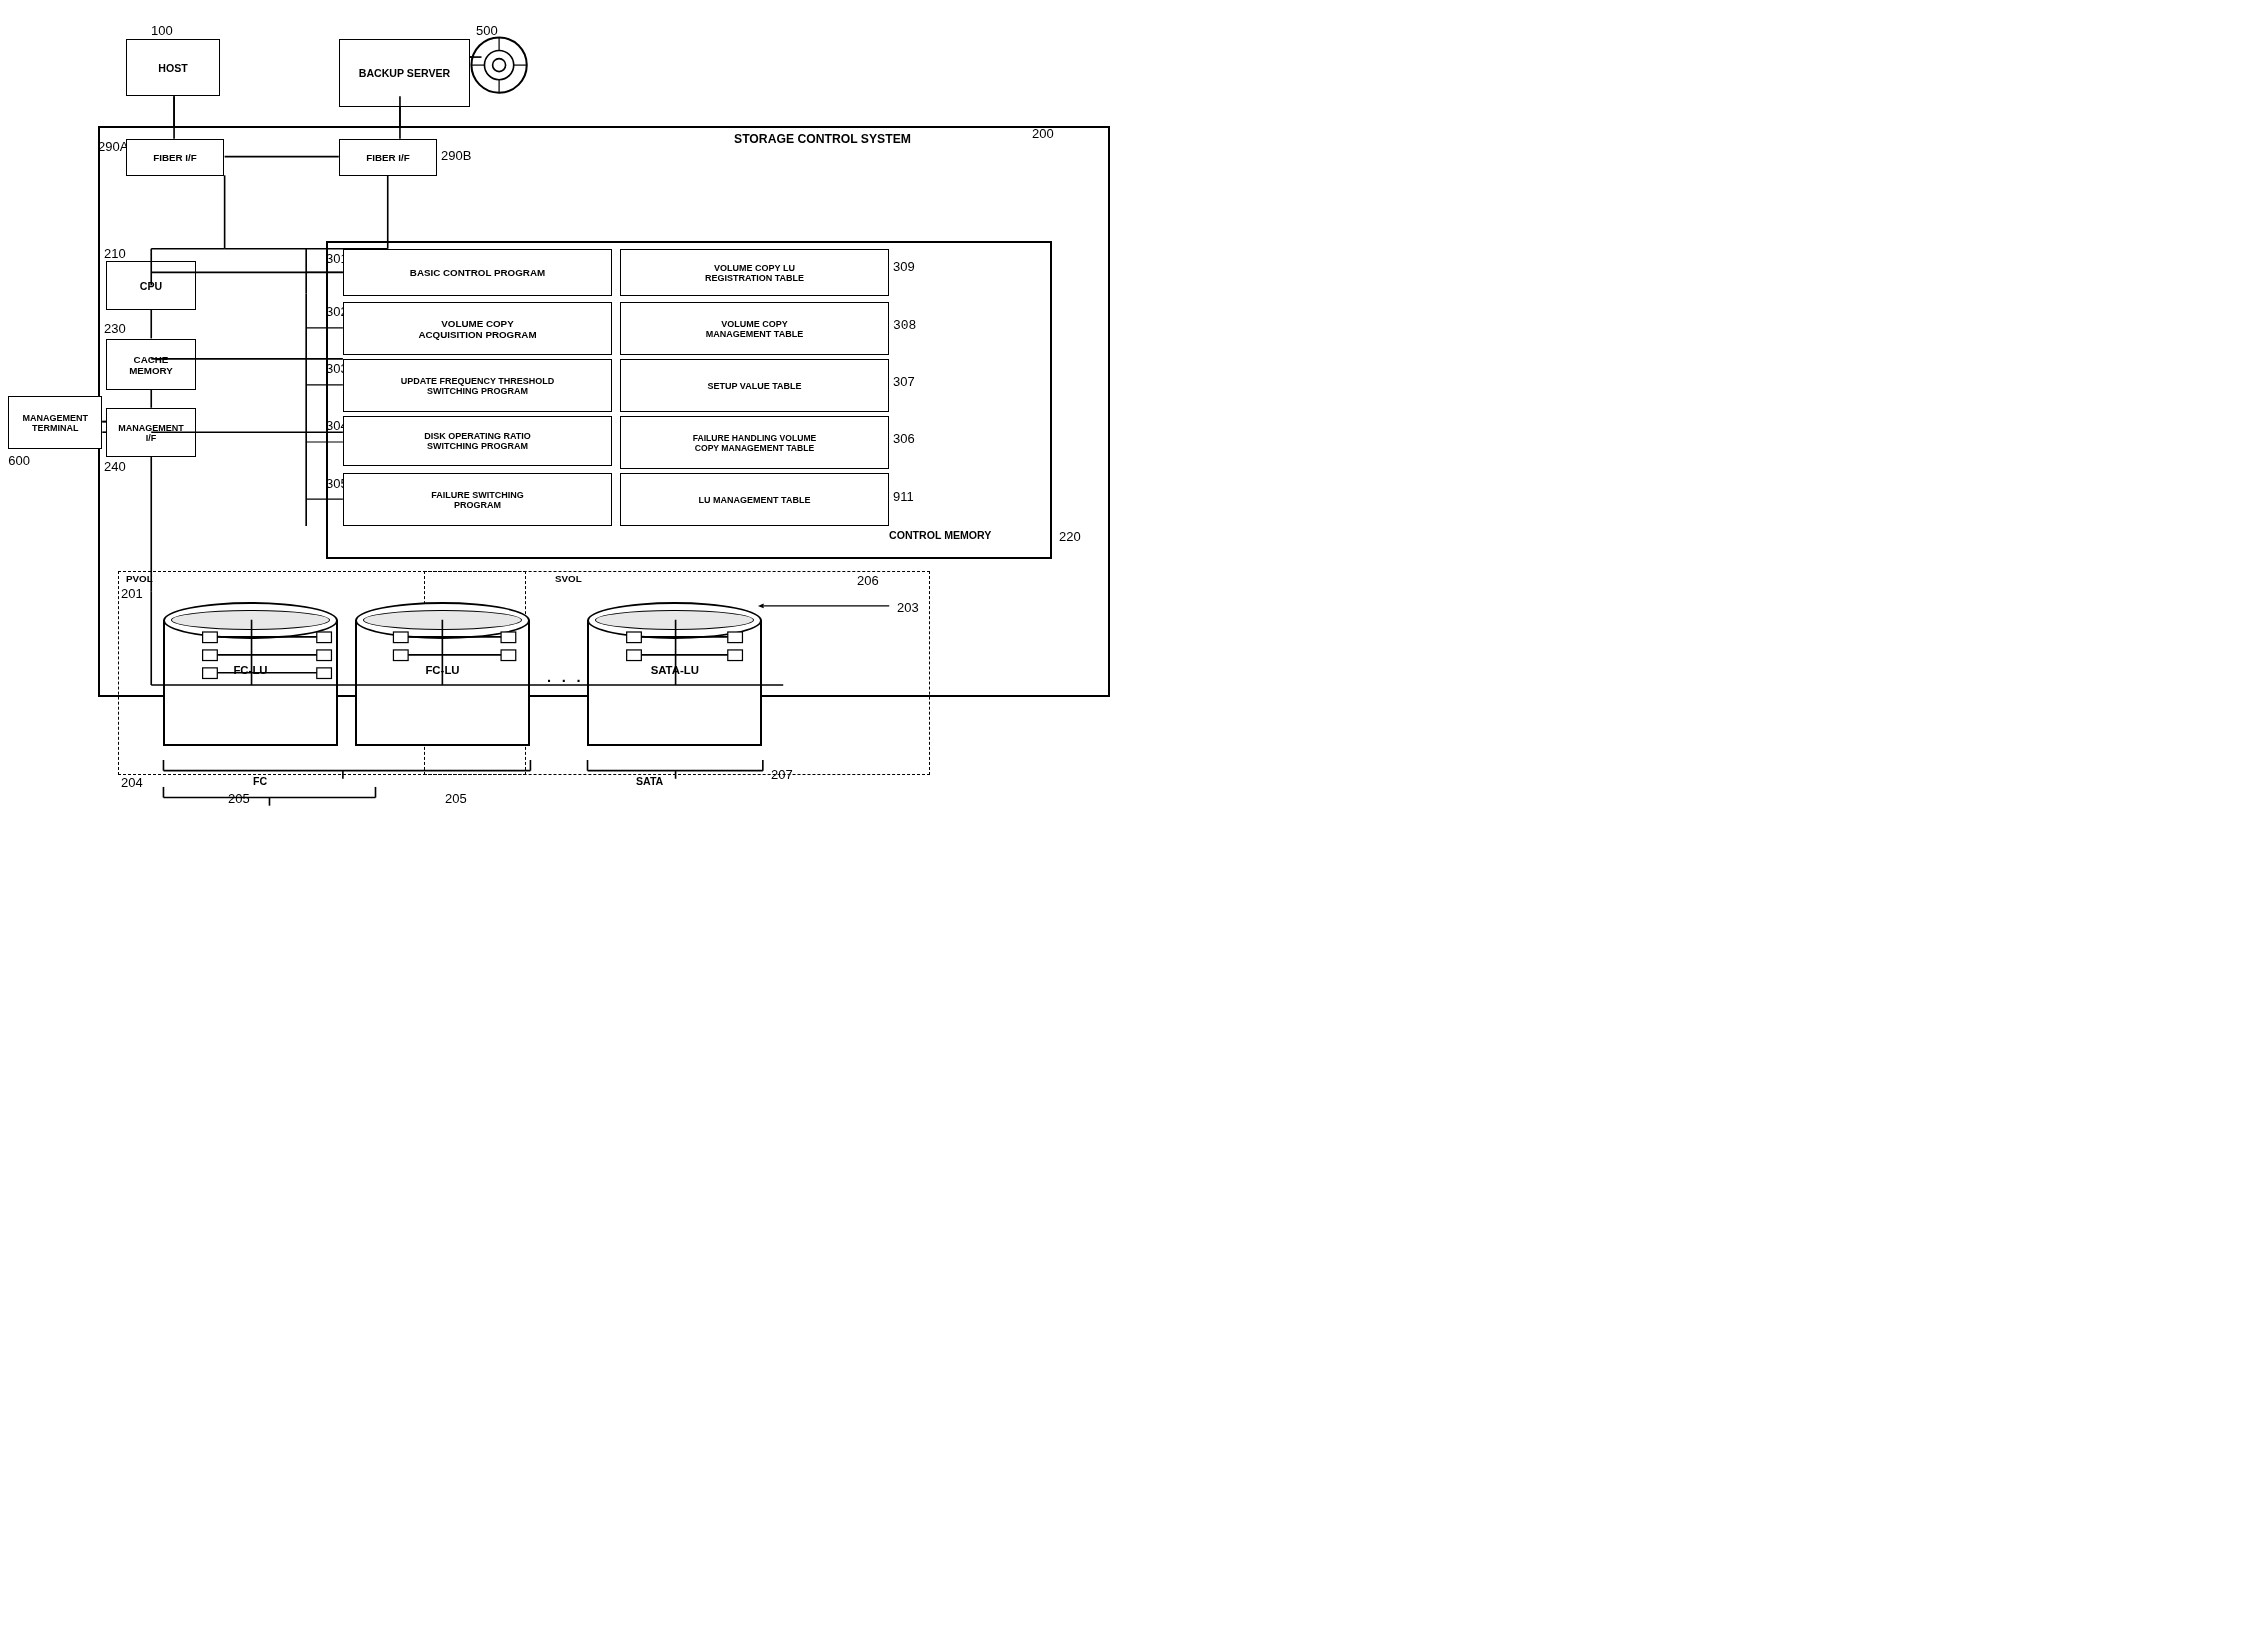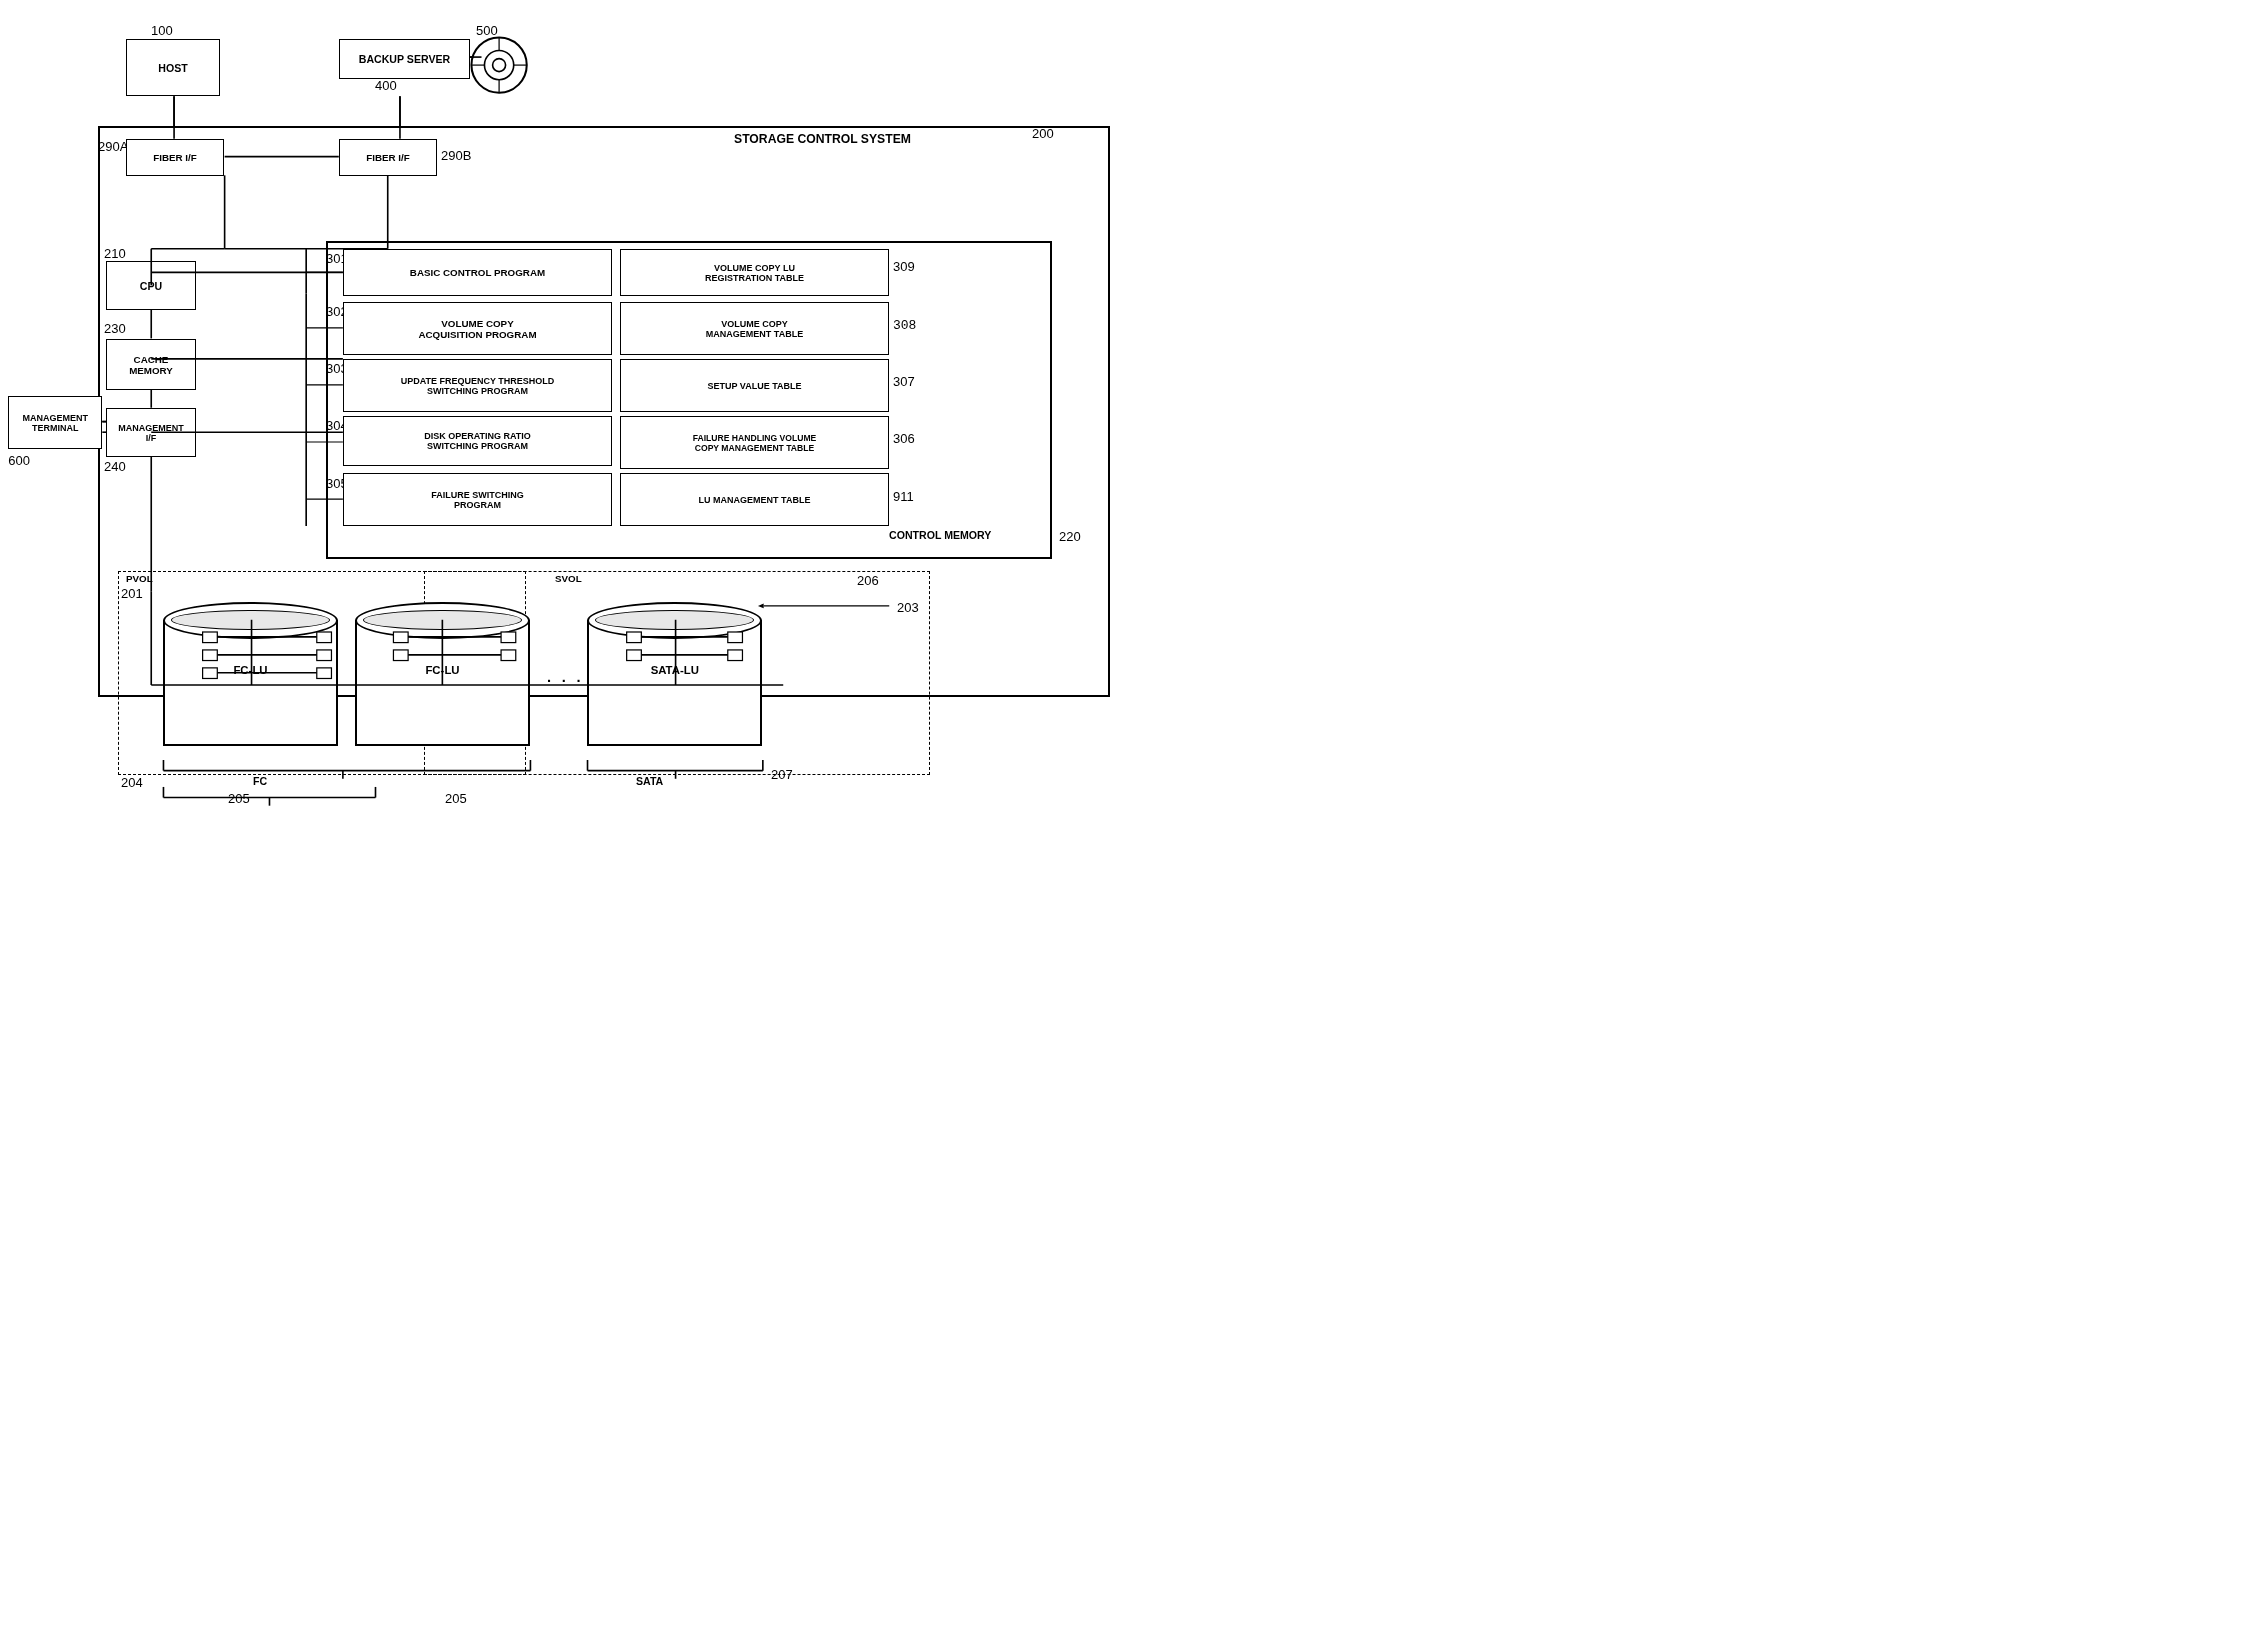--- a/index.html
+++ b/index.html
@@ -148,21 +148,21 @@
   </svg>
 
   <div class="ref-num" style="left:151px; top:23px;">100</div>
 
   <div class="box" style="left:126px; top:39px; width:94px; height:57px;">
     <span>HOST</span>
   </div>
 
   <div class="ref-num" style="left:375px; top:34px;margin-top:44px;">400</div>
 
-  <div class="box" style="left:339px; top:39px; width:131px; height:40px;">
+  <div class="box" style="left:339px; top:39px; width:131px; height:68px;">
     <span>BACKUP SERVER</span>
   </div>
 
   <div class="ref-num" style="left:476px; top:23px;">500</div>
 
   <div style="position:absolute; left:469px; top:35px; width:61px; height:61px;">
     <svg viewBox="0 0 75 75" width="61" height="61">
       <circle cx="37" cy="37" r="34" fill="#fff" stroke="#000" stroke-width="2.5"></circle>
       <circle cx="37" cy="37" r="18" fill="#fff" stroke="#000" stroke-width="2"></circle>
       <circle cx="37" cy="37" r="8" fill="#fff" stroke="#000" stroke-width="2"></circle>

